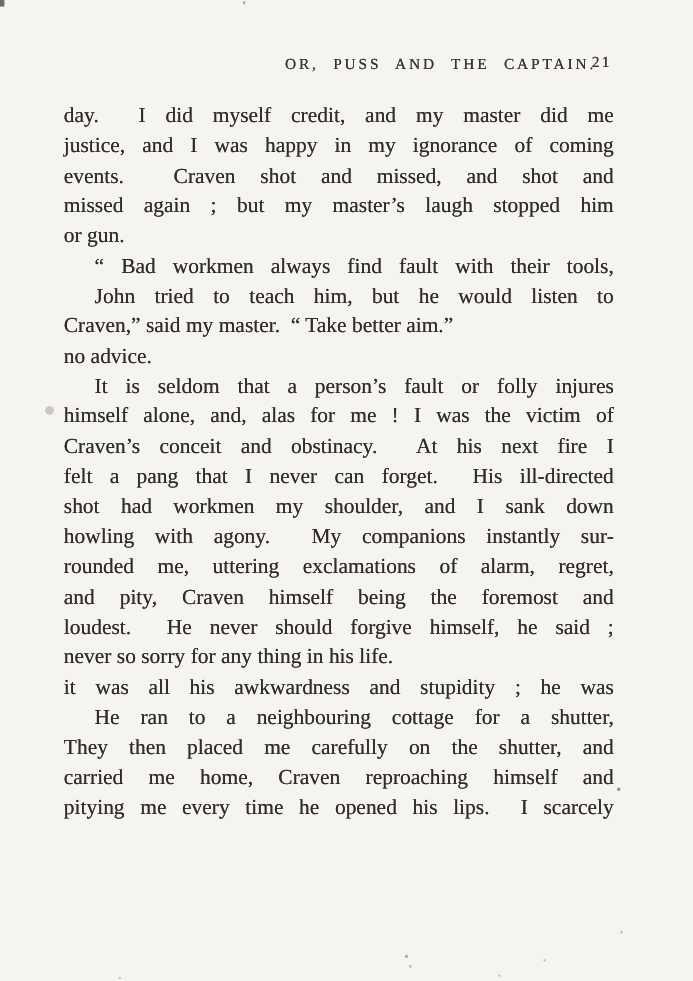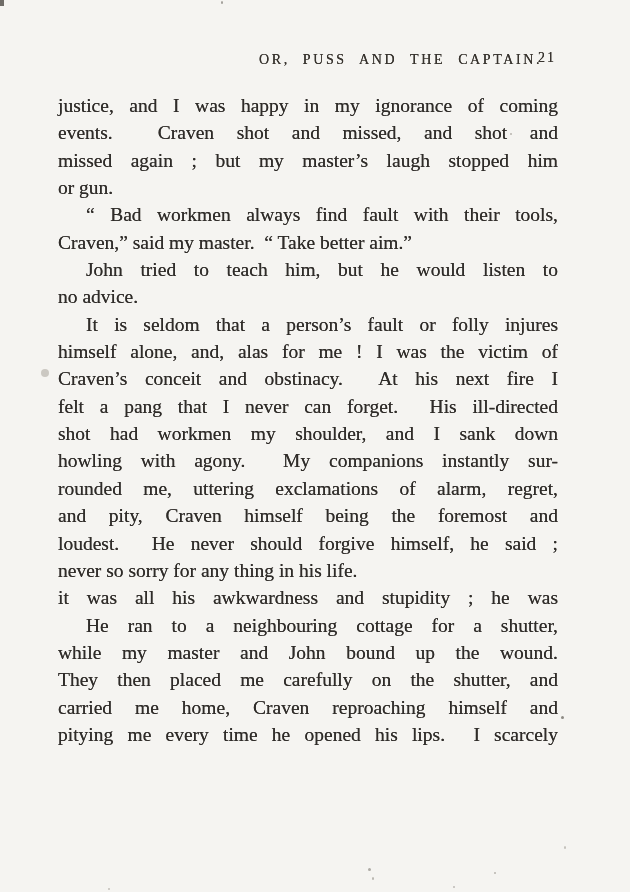--- a/index.html
+++ b/index.html
@@ -64,41 +64,41 @@
 <body>
 
 <div class="page">
 
   <div class="header">
     <span class="running-title">OR, PUSS AND THE CAPTAIN.</span>
     <span class="page-number">21</span>
   </div>
 
   <div class="body-block">
+      <div class="line justify">day. &nbsp;I did myself credit, and my master did me</div>
       <div class="line justify">justice, and I was happy in my ignorance of coming</div>
       <div class="line justify">events. &nbsp;Craven shot and missed, and shot and</div>
       <div class="line justify">missed again ; but my master’s laugh stopped him</div>
       <div class="line">or gun.</div>
       <div class="line justify indent">“ Bad workmen always find fault with their tools,</div>
+      <div class="line justify indent">John tried to teach him, but he would listen to</div>
       <div class="line">Craven,” said my master. &nbsp;“ Take better aim.”</div>
-      <div class="line justify indent">John tried to teach him, but he would listen to</div>
       <div class="line">no advice.</div>
       <div class="line justify indent">It is seldom that a person’s fault or folly injures</div>
       <div class="line justify">himself alone, and, alas for me ! I was the victim of</div>
       <div class="line justify">Craven’s conceit and obstinacy. &nbsp;At his next fire I</div>
       <div class="line justify">felt a pang that I never can forget. &nbsp;His ill-directed</div>
       <div class="line justify">shot had workmen my shoulder, and I sank down</div>
       <div class="line justify">howling with agony. &nbsp;My companions instantly sur-</div>
       <div class="line justify">rounded me, uttering exclamations of alarm, regret,</div>
       <div class="line justify">and pity, Craven himself being the foremost and</div>
       <div class="line justify">loudest. &nbsp;He never should forgive himself, he said ;</div>
       <div class="line">never so sorry for any thing in his life.</div>
       <div class="line justify">it was all his awkwardness and stupidity ; he was</div>
       <div class="line justify indent">He ran to a neighbouring cottage for a shutter,</div>
-      <div class="line justify">while my master and John bound up the wound.</div>
       <div class="line justify">They then placed me carefully on the shutter, and</div>
       <div class="line justify">carried me home, Craven reproaching himself and</div>
       <div class="line justify">pitying me every time he opened his lips. &nbsp;I scarcely</div>
     </div>
 
   <div class="speck sq" style="left:0; top:0; width:4px; height:6px; background:#6f6c67;"></div>
   <div class="speck" style="left:221px; top:1px; width:2px; height:3px; background:#a09d97;"></div>
   <div class="speck" style="left:41px; top:369px; width:8px; height:8px; background:#cbc8c2;"></div>
   <div class="speck" style="left:561px; top:716px; width:3px; height:3px; background:#8d8a84;"></div>
   <div class="speck" style="left:510px; top:133px; width:2px; height:2px; background:#b7b4ae;"></div>

